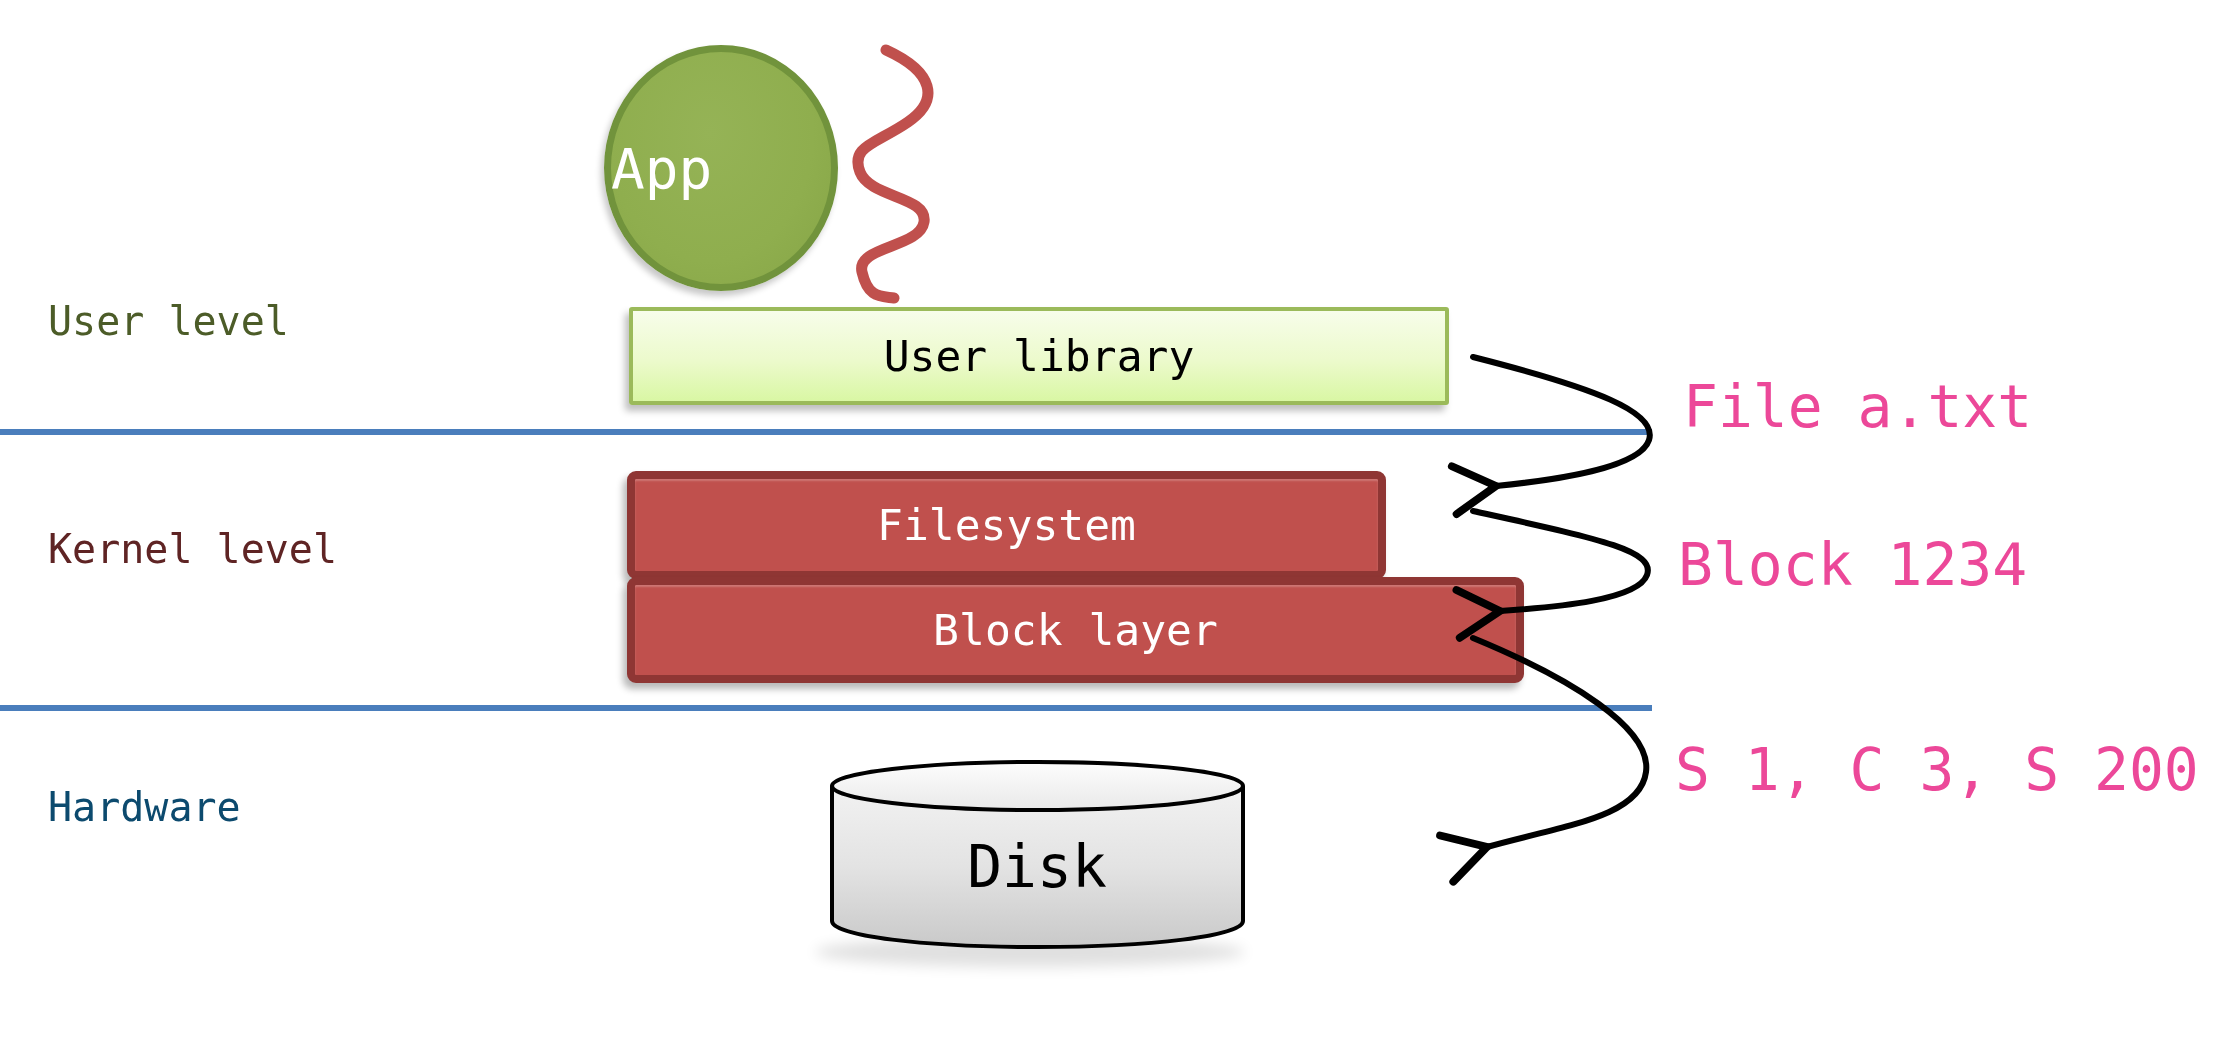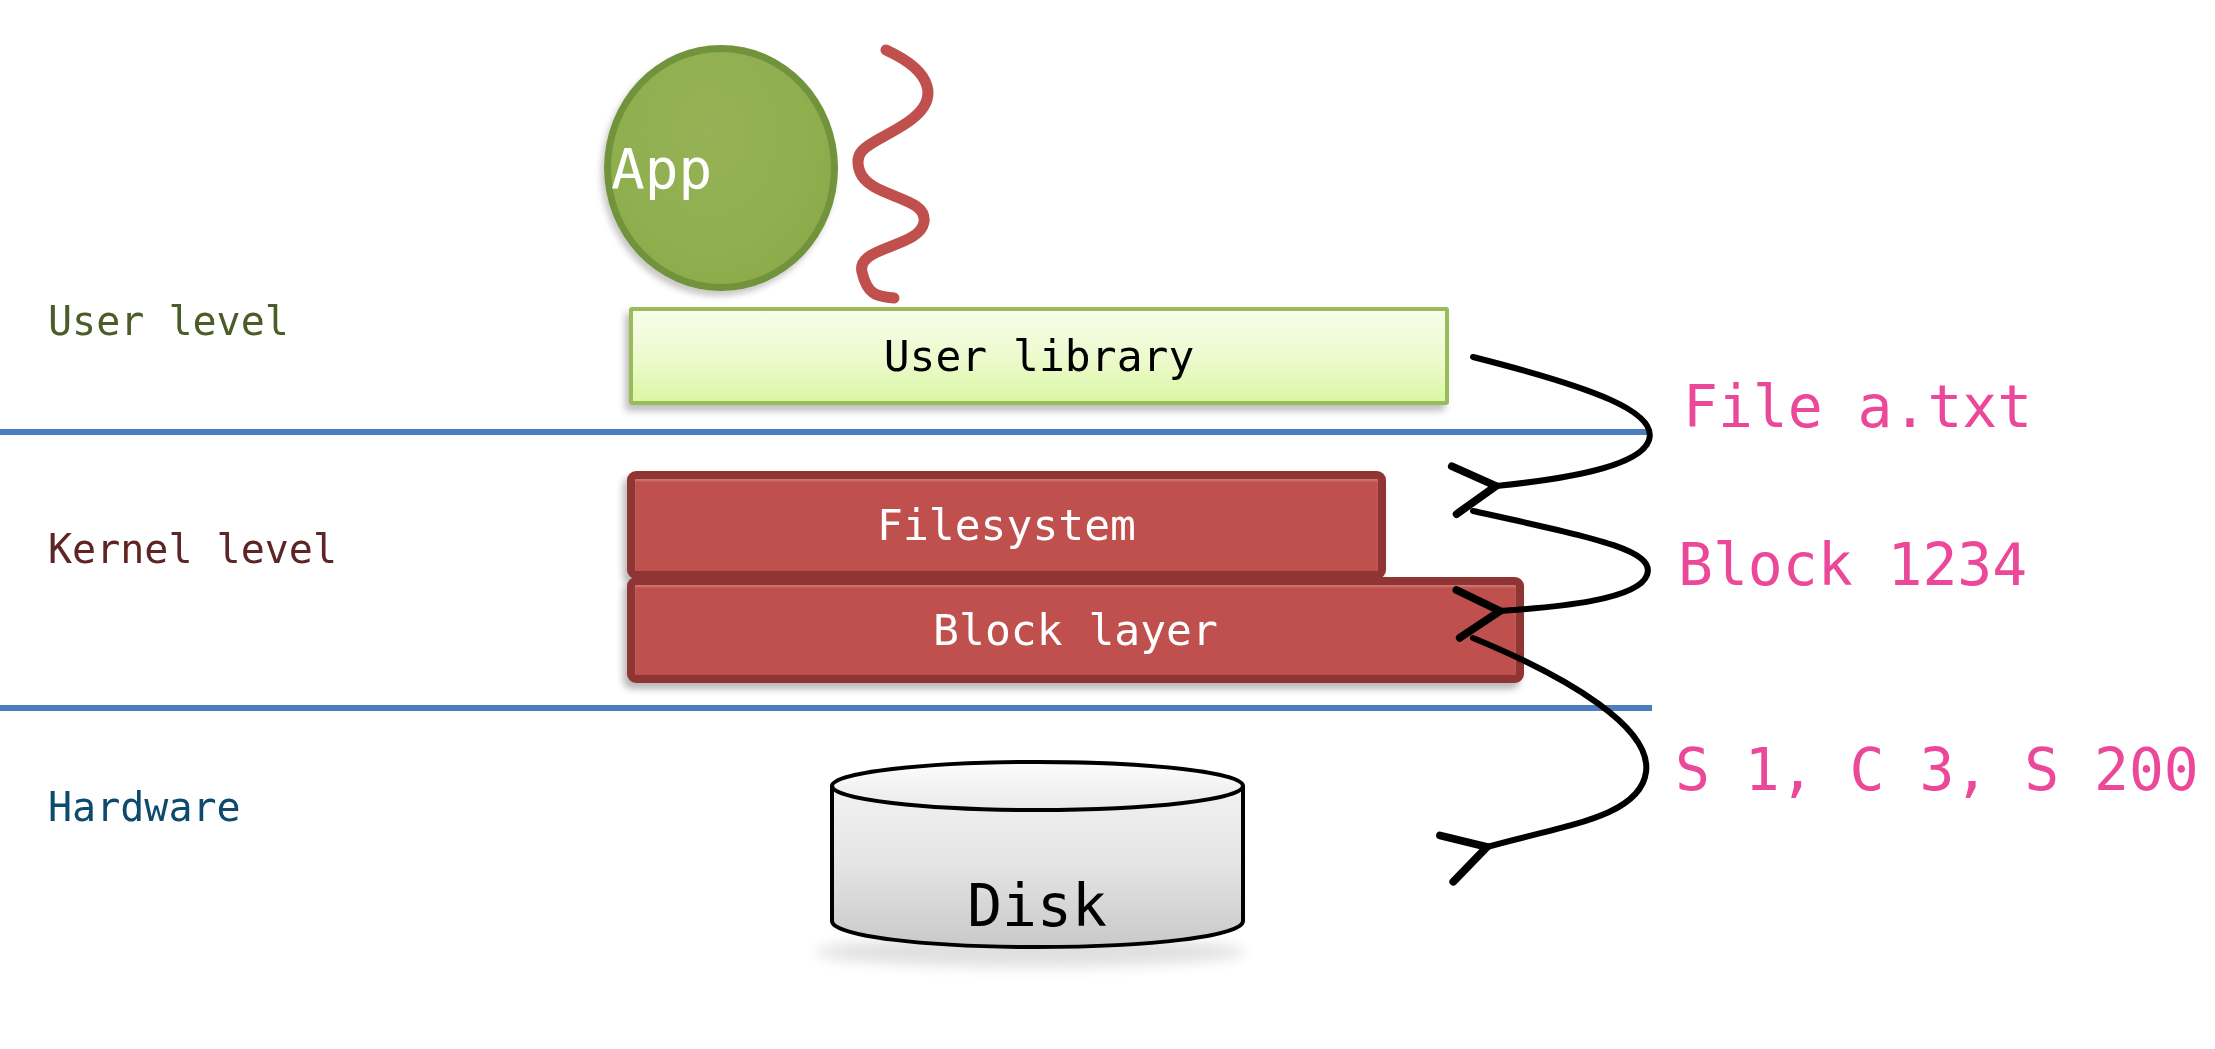--- a/index.html
+++ b/index.html
@@ -79,21 +79,21 @@
     <span>Filesystem</span>
   </div>
   <div class="node-box kernel-box" id="block-layer-box">
     <span>Block layer</span>
   </div>
 
   <div class="annot" id="annot-file">File a.txt</div>
   <div class="annot" id="annot-block">Block 1234</div>
   <div class="annot" id="annot-sector">S 1, C 3, S 200</div>
 
-  <div class="abs" id="disk-label" style="z-index:4;margin-top:39px;">Disk</div>
+  <div class="abs" id="disk-label" style="z-index:4;">Disk</div>
 
   <svg id="overlay-svg" width="2215" height="1049" viewBox="0 0 2215 1049">
     <defs>
       <linearGradient id="diskBodyGrad" x1="0" y1="0" x2="0" y2="1">
         <stop offset="0" stop-color="#f2f2f2"></stop>
         <stop offset="0.5" stop-color="#e3e3e3"></stop>
         <stop offset="1" stop-color="#c9c9c9"></stop>
       </linearGradient>
       <linearGradient id="diskTopGrad" x1="0" y1="0" x2="0" y2="1">
         <stop offset="0" stop-color="#fdfdfd"></stop>

